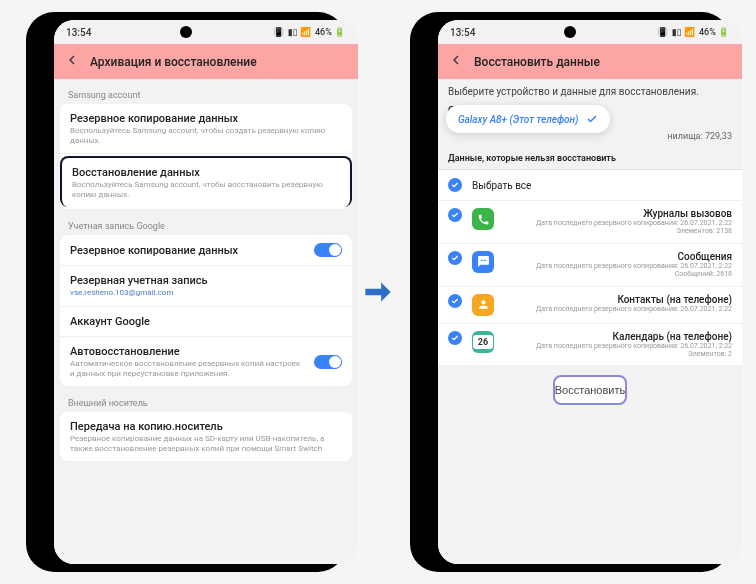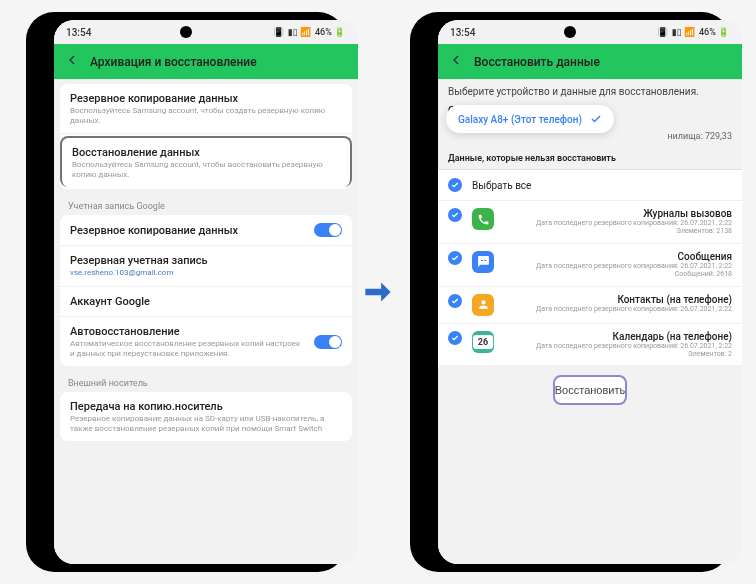--- a/index.html
+++ b/index.html
@@ -50,21 +50,21 @@
     justify-content: space-between;
     align-items: center;
     padding: 0 12px;
     font-size: 10px;
     font-weight: 500;
     color: #333;
   }
   .status-icons { display: flex; gap: 3px; align-items: center; font-size: 9px; }
   .header {
     height: 36px;
-    background: #22c55e;
+    background: #fca5a5;
     display: flex;
     align-items: center;
     padding: 0 10px;
     gap: 10px;
     border-bottom: 1px solid #eee;
   }
   .back-icon svg { width: 16px; height: 16px; }
   .header-title { font-size: 12px; font-weight: 500; color: #222; }
   .content { flex: 1; overflow-y: auto; background: #f2f2f2; padding: 4px 6px; }
   .section-label { font-size: 9px; color: #888; padding: 6px 8px 4px; }
@@ -75,21 +75,21 @@
     display: flex;
     justify-content: center;
     align-items: center;
     gap: 8px;
   }
   .item:last-child { border-bottom: none; }
   .item-text { flex: 1; }
   .item-title { font-size: 11px; font-weight: 500; color: #222; }
   .item-sub { font-size: 8px; color: #999; line-height: 1.2; margin-top: 1px; }
   .item-sub.link { color: #4a7cc4; }
-  .highlighted { border: 2px solid #737373; border-radius: 8px; margin: 2px 0; }
+  .highlighted { border: 2px solid #0f172a; border-radius: 8px; margin: 2px 0; }
   .toggle {
     width: 28px;
     height: 14px;
     background: #3a82f7;
     border-radius: 7px;
     position: relative;
   }
   .toggle::after {
     content: '';
     position: absolute;
@@ -118,20 +118,21 @@
     border-radius: 14px;
     box-shadow: 0 2px 8px rgba(0,0,0,0.15);
     padding: 8px 12px;
     display: flex;
     align-items: center;
     gap: 8px;
     font-size: 10px;
     color: #3a82f7;
     font-weight: 500;
     z-index: 5;
+    font-style: italic;
   }
   .pop-wrapper { position: relative; }
   .meta-line { font-size: 9px; color: #666; padding: 0 10px 6px; text-align:right;}
   .tab-header { font-size: 9px; font-weight: 600; color: #222; padding: 6px 10px; border-bottom: 1px solid #ddd; }
   .select-all {
     display: flex; align-items: center; gap: 10px;
     padding: 8px 10px; font-size: 10px; color: #222;
     border-bottom: 1px solid #eee;
   }
   .check {
@@ -183,20 +184,21 @@
     </div>
     <div class="header">
       <span class="back-icon">
         <svg viewBox="0 0 24 24" fill="none" stroke="#333" stroke-width="2">
             <polyline points="15 18 9 12 15 6"></polyline>
           </svg>
       </span>
       <span class="header-title">Архивация и восстановление</span>
     </div>
     <div class="content">
+      <div class="section-label">Samsung account</div>
       <div class="card">
         <div class="item">
           <div class="item-text">
             <div class="item-title">Резервное копирование данных</div>
             <div class="item-sub">Воспользуйтесь Samsung account, чтобы создать резервную копию данных.</div>
           </div>
         </div>
         <div class="item highlighted">
           <div class="item-text">
             <div class="item-title">Восстановление данных</div>

